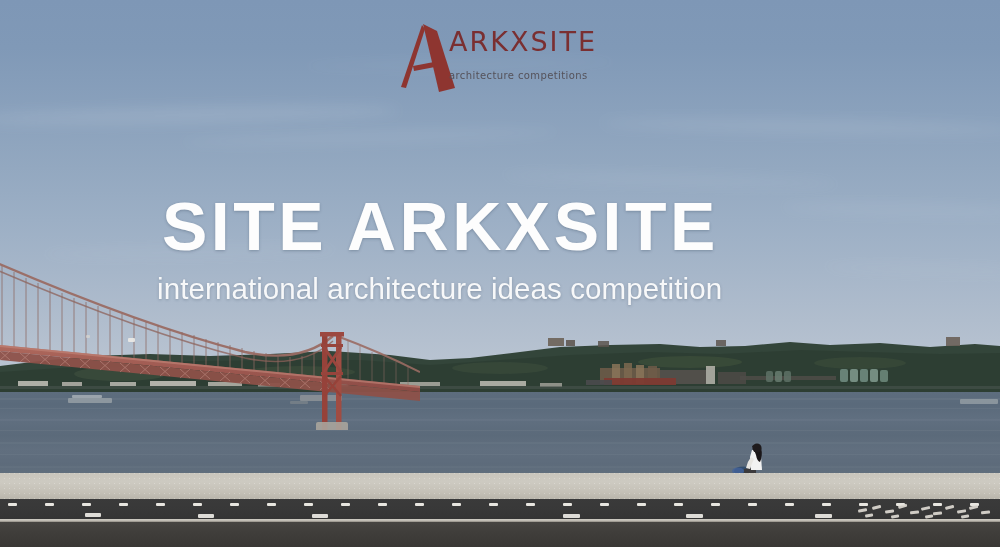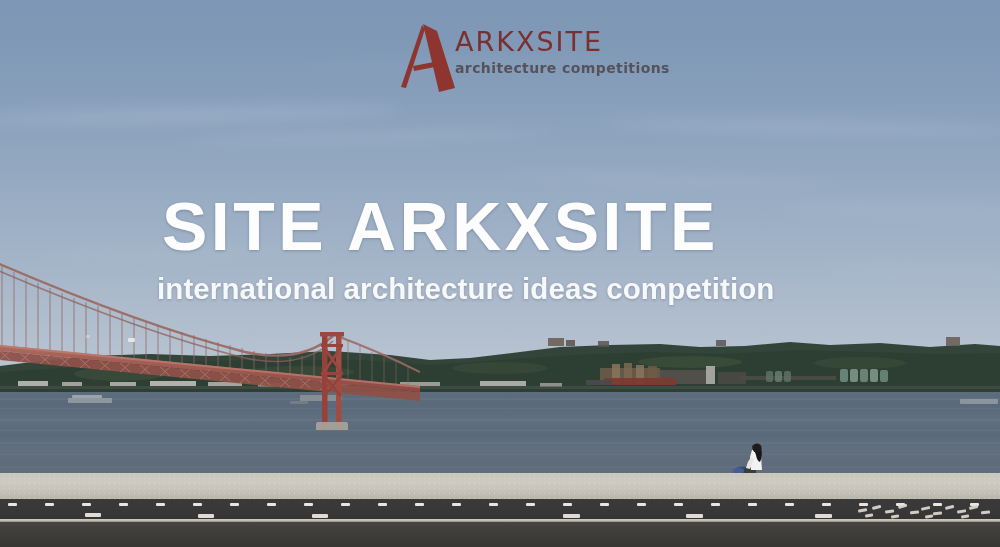--- a/index.html
+++ b/index.html
@@ -152,38 +152,38 @@
     width: 230px;
     height: 72px;
   }
   .logo-mark {
     position: absolute;
     left: 0; top: 0;
     width: 70px; height: 72px;
   }
   .logo-text {
     position: absolute;
-    left: 62px;
+    left: 56px;
     top: 6px;
   }
   .logo-word {
     font-size: 27px;
     letter-spacing: 2.0px;
     color: #7a2f31;
     font-weight: 400;
     line-height: 1;
     font-family: "DejaVu Sans", sans-serif;
     white-space: nowrap;
   }
   .logo-sub {
-    margin-top: 6px;
-    font-size: 14px;
+    margin-top: 16px;
+    font-size: 10px;
     letter-spacing: 0.4px;
     color: #55525a;
-    font-weight: 700;
+    font-weight: 400;
     line-height: 1;
     font-family: "DejaVu Sans", sans-serif;
     white-space: nowrap;
   }
 
   
   .headline {
     position: absolute;
     left: 162px;
     top: 192px;
@@ -193,21 +193,21 @@
     letter-spacing: 3.5px;
     line-height: 1;
     white-space: nowrap;
     text-shadow: 0 1px 3px rgba(40,55,75,0.30);
   }
   .subhead {
     position: absolute;
     left: 157px;
     top: 274px;
     font-size: 29.5px;
-    font-weight: 700;
+    font-weight: 400;
     color: #f7f8f9;
     letter-spacing: 0.1px;
     line-height: 1;
     white-space: nowrap;
     text-shadow: 0 1px 3px rgba(40,55,75,0.28);
   }
 </style>
 </head>
 <body>
 

